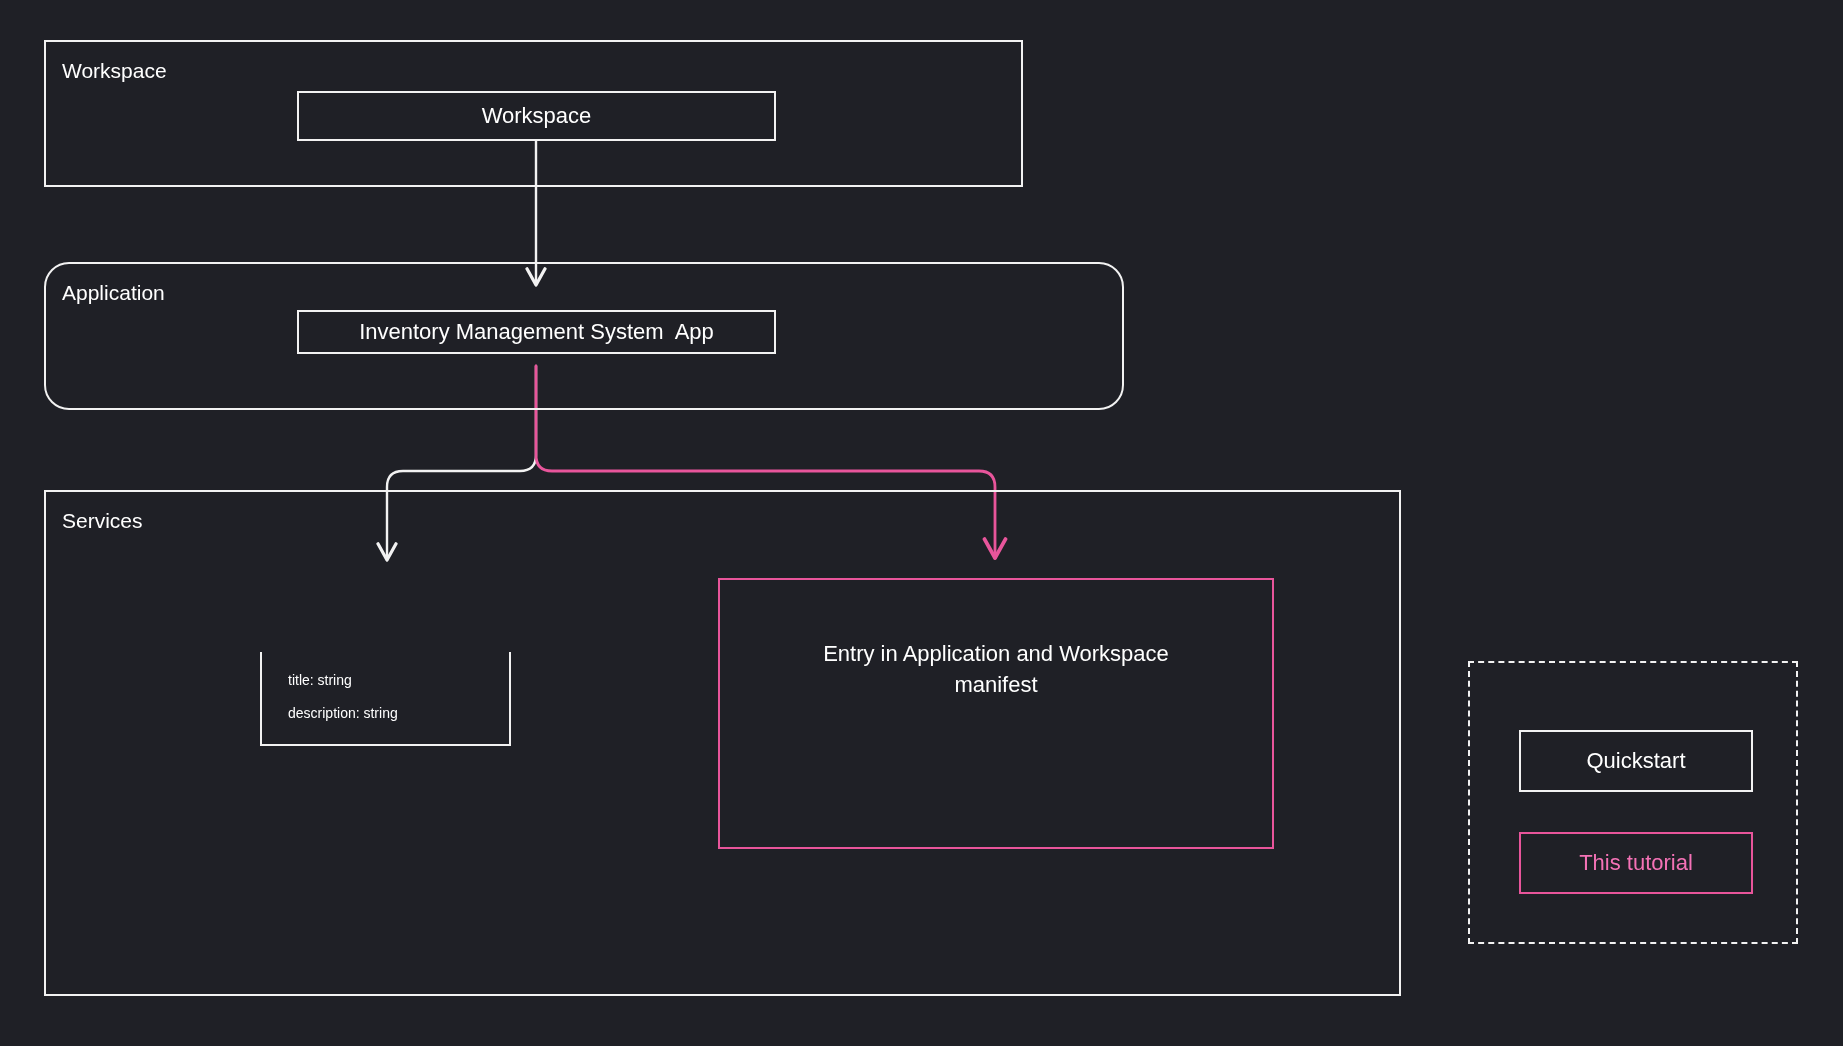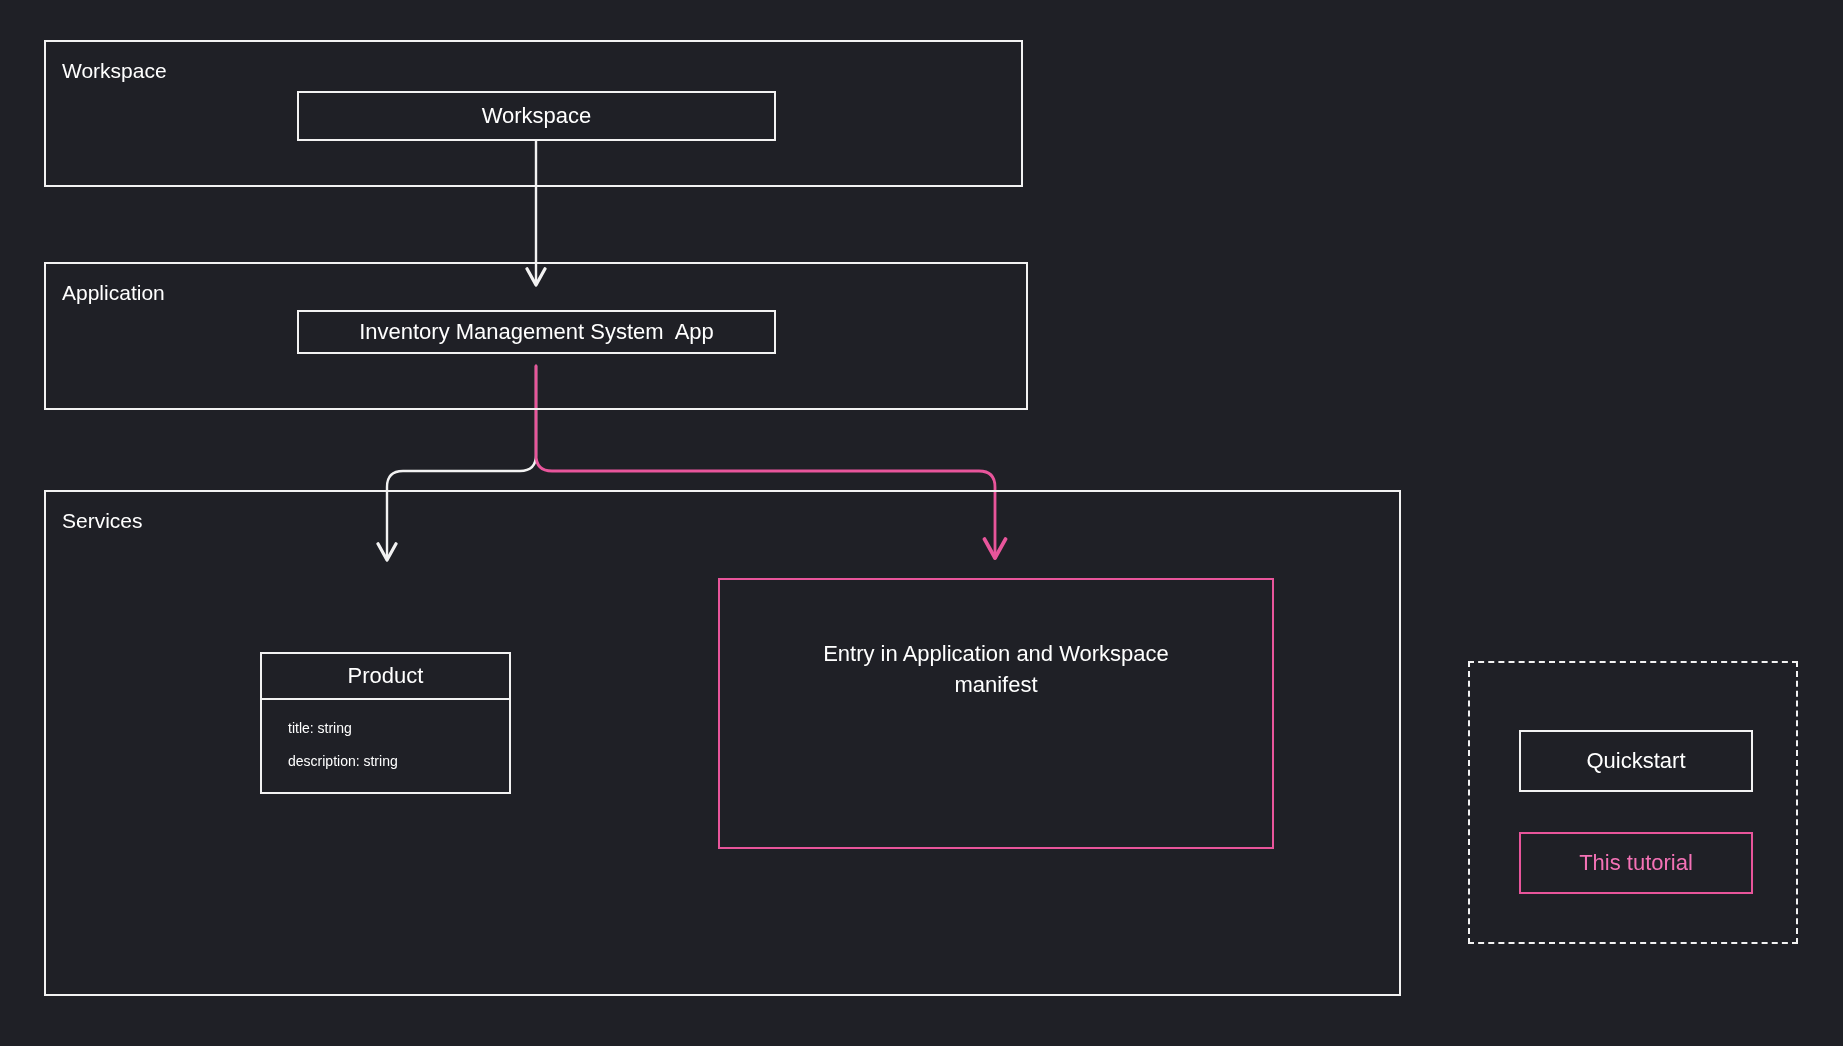--- a/index.html
+++ b/index.html
@@ -154,37 +154,34 @@
   </svg>
 
   <div class="group-box" style="left:44px; top:40px; width:979px; height:147px;">
     <span class="group-label">Workspace</span>
   </div>
 
   <div class="node-box" style="left:297px; top:91px; width:479px; height:50px;">
     <span class="node-label">Workspace</span>
   </div>
 
-  <div class="group-box" style="left:44px; top:262px; width:984px; height:148px;">
+  <div class="group-box" style="left:44px; top:262px; width:1080px; height:148px;border-radius:25px;">
     <span class="group-label">Application</span>
   </div>
 
   <div class="node-box" style="left:297px; top:310px; width:479px; height:44px;">
     <span class="node-label">Inventory Management System  App</span>
   </div>
 
   <div class="group-box" style="left:44px; top:490px; width:1357px; height:506px;">
     <span class="group-label">Services</span>
   </div>
 
 
   <div class="entity-box" style="left:260px; top:652px; width:251px;">
-    <div class="entity-header">
-      <span>Product</span>
-    </div>
     <div class="entity-body">
       <div class="entity-attr">title: string</div>
       <div class="entity-attr">description: string</div>
     </div>
   </div>
 
   <div class="manifest-box" style="left:718px; top:578px; width:556px; height:271px;">
     <span class="manifest-text">Entry in  Application  and  Workspace
 manifest</span>
   </div>

